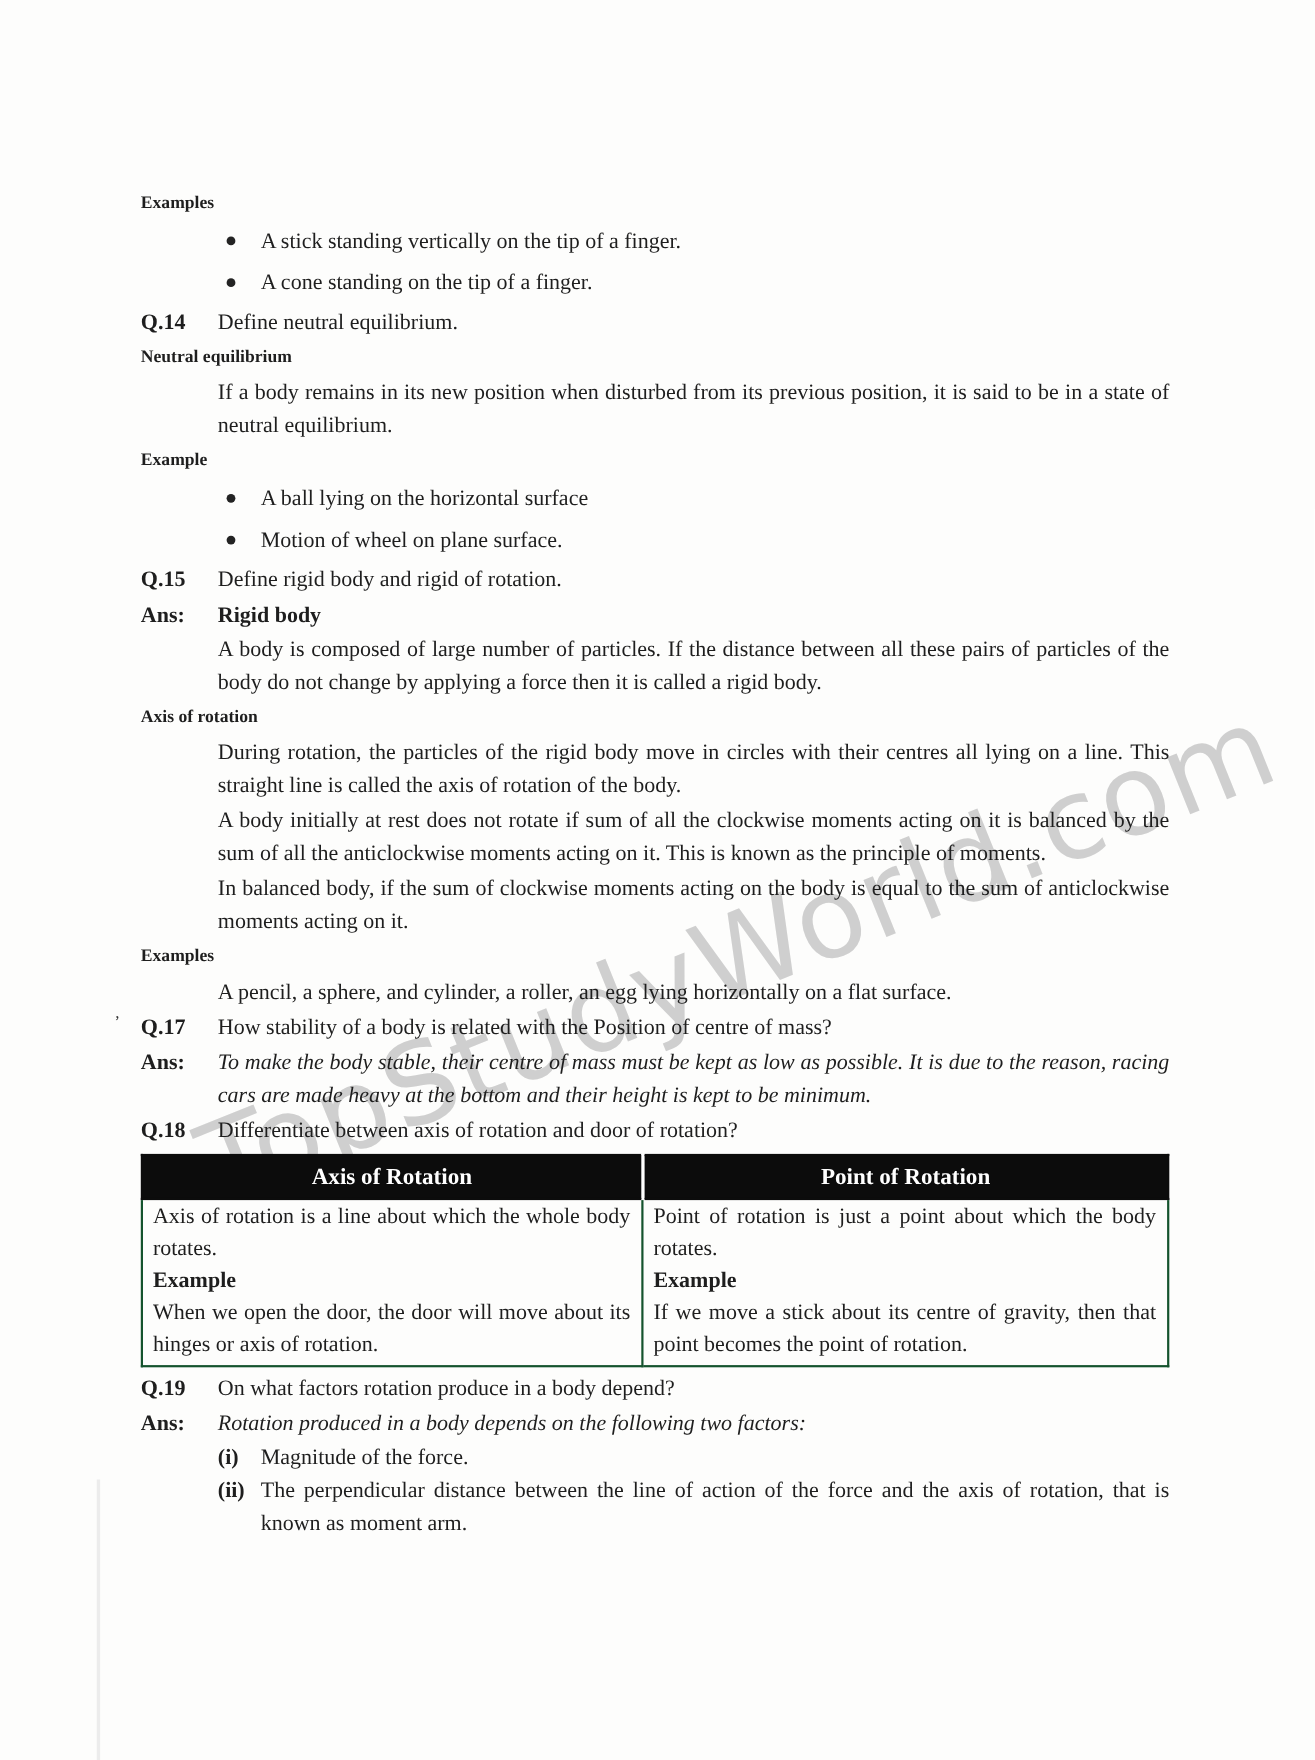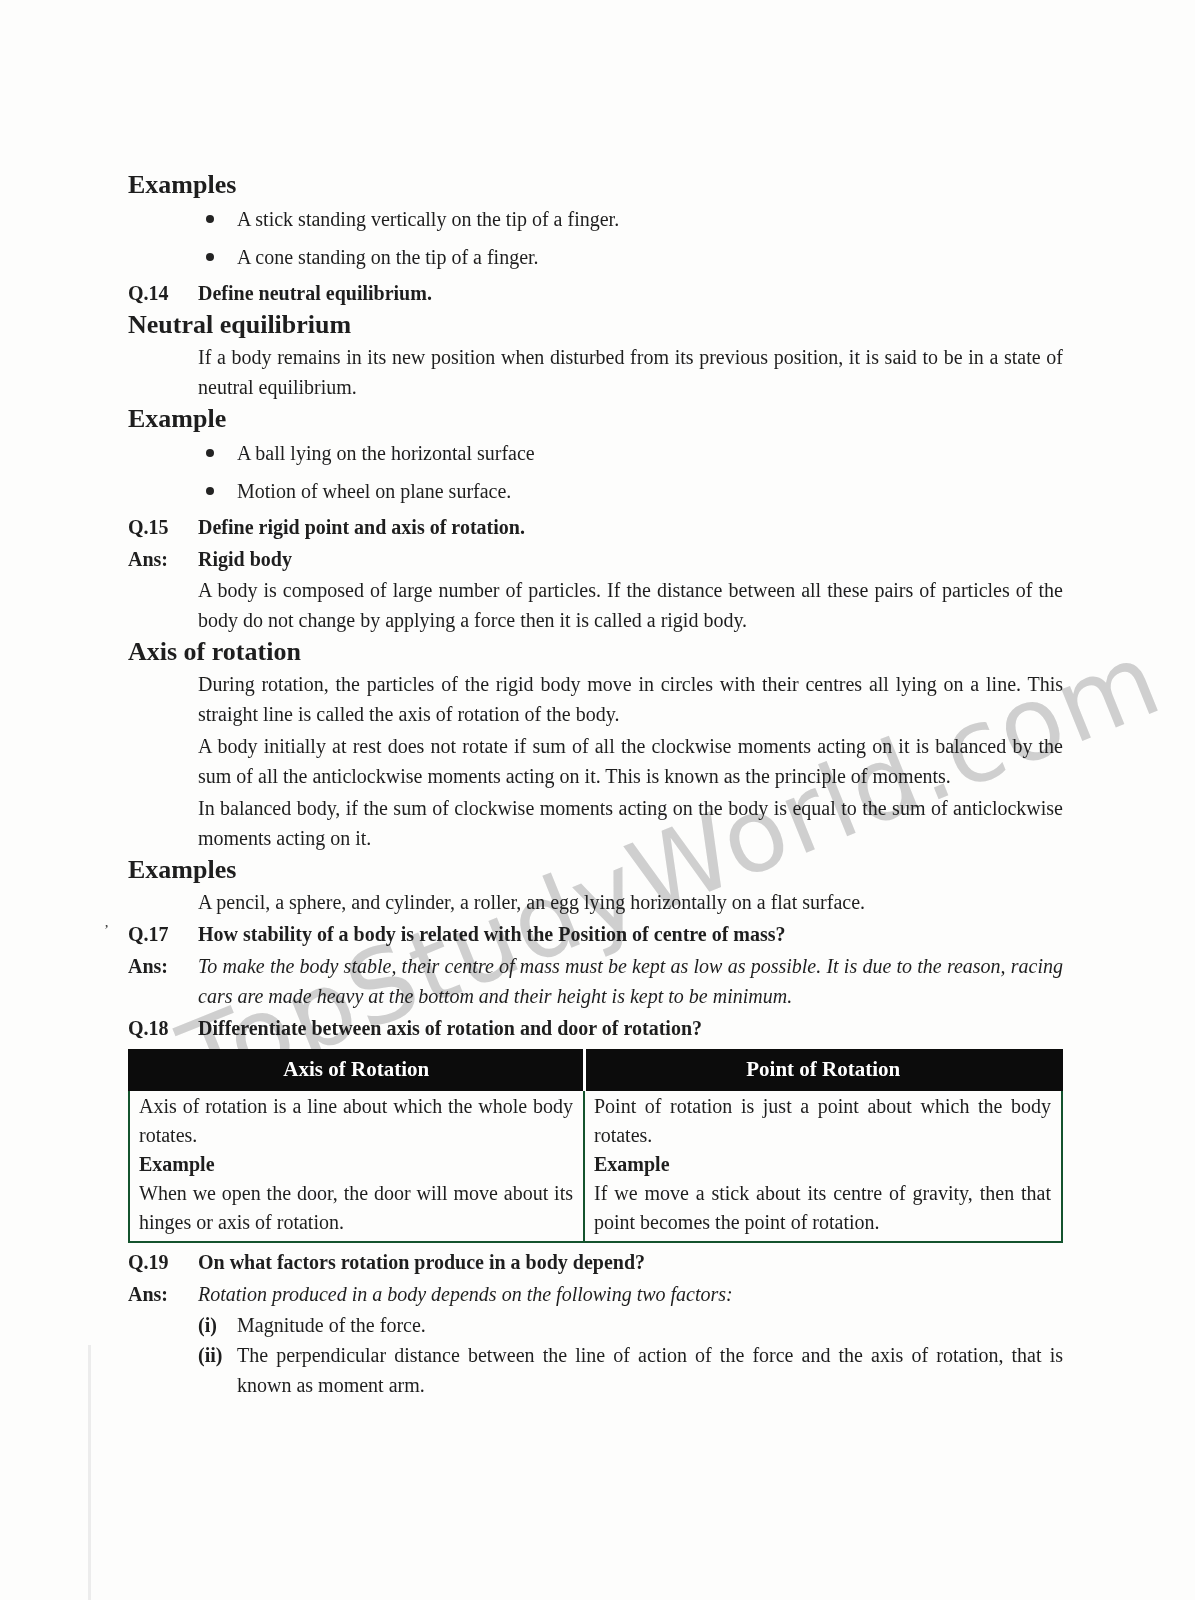--- a/index.html
+++ b/index.html
@@ -34,31 +34,31 @@
     left:88px; top:1345px;
     width:3px; height:255px;
     background:#ececec;
     z-index:1;
   }
   .content{
     position:relative; z-index:2;
     padding:170px 132px 0 128px;
     font-size:20px; line-height:30px;
   }
-  .h{font-weight:bold; margin:0 0 2px; font-size:26px;}
+  .h{font-weight:bold; margin:0 0 2px; font-size:16px;}
   .para{margin:0 0 2px 70px; text-align:justify;}
   .bullet-row{position:relative; margin:0 2px 4px 109px; line-height:34px;}
   .dot{
     position:absolute; left:-31px; top:13px;
     width:8px; height:8px; border-radius:50%;
     background:#232323;
   }
   .qrow{display:flex; margin:2px 0; position:relative;}
   .qlabel{width:70px; flex:none; font-weight:bold;}
-  .qtext{font-weight:bold;}
+  .qtext{font-weight:normal;}
   .ansrow{display:flex; margin:1px 0;}
   .anslabel{width:70px; flex:none; font-weight:bold;}
   .ansbold{font-weight:bold;}
   .ansbody{flex:1; text-align:justify;font-style:italic;}
   .stray{
     position:absolute; left:-24px; top:-4px;
     font-size:15px; color:#333;
   }
   table.diff{
     width:100%; border-collapse:collapse; table-layout:fixed;
@@ -121,21 +121,21 @@
       <span class="dot"></span>
       <span>A ball lying on the horizontal surface</span>
     </div>
     <div class="bullet-row">
       <span class="dot"></span>
       <span>Motion of wheel on plane surface.</span>
     </div>
 
     <div class="qrow">
       <span class="qlabel">Q.15</span>
-      <span class="qtext">Define rigid point and axis of rotation.</span>
+      <span class="qtext">Define rigid body and rigid of rotation.</span>
     </div>
 
     <div class="ansrow">
       <span class="anslabel">Ans:</span>
       <span class="ansbold">Rigid body</span>
     </div>
     <p class="para">A body is composed of large number of particles. If the distance between all these pairs of particles of the body do not change by applying a force then it is called a rigid body.</p>
 
     <p class="h">Axis of rotation</p>
     <p class="para">During rotation, the particles of the rigid body move in circles with their centres all lying on a line. This straight line is called the axis of rotation of the body.</p>

